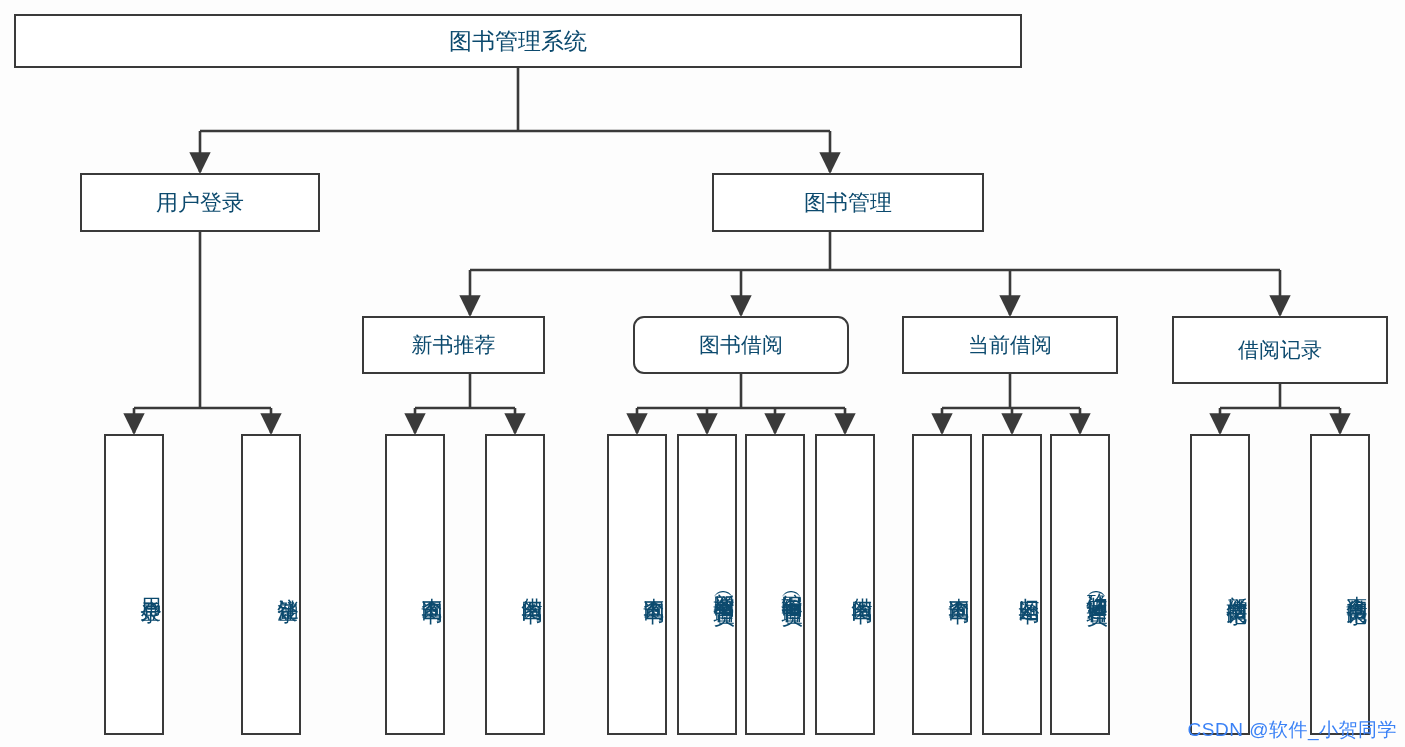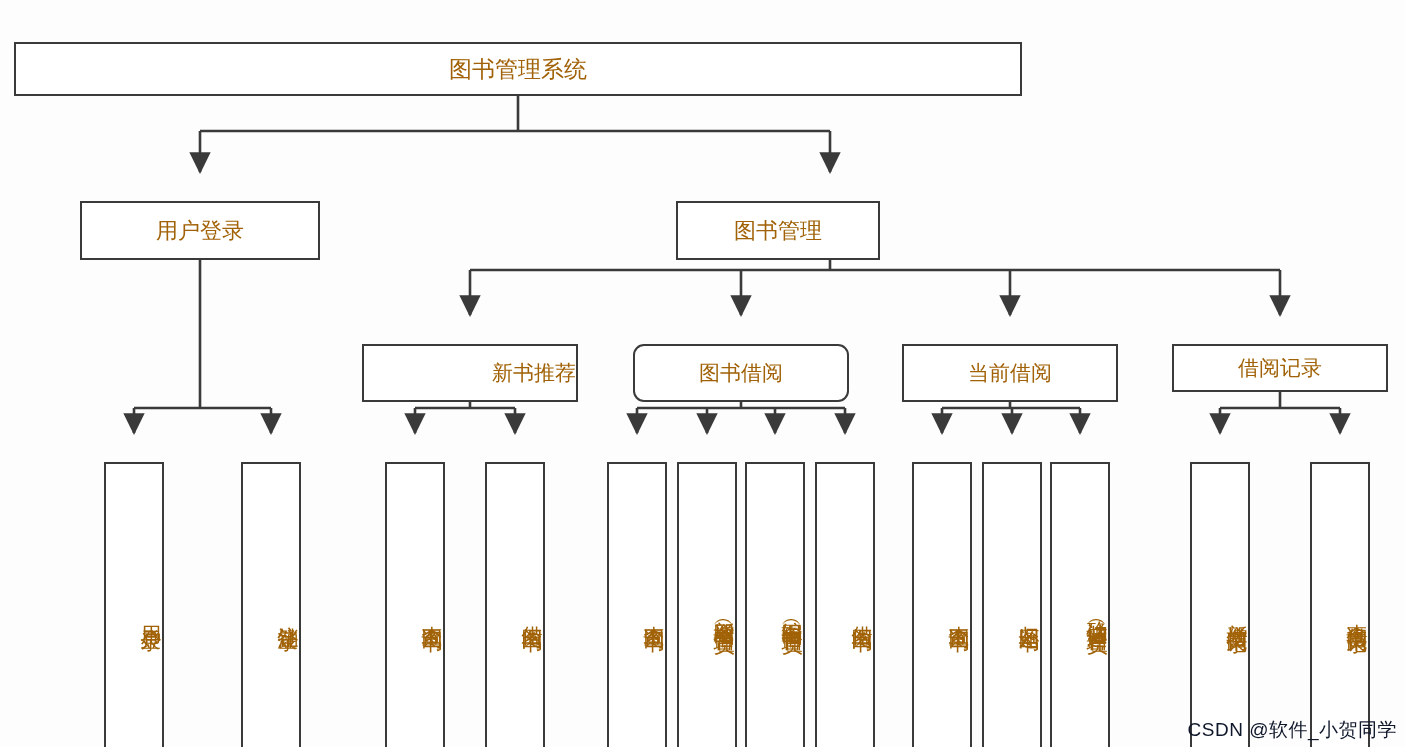--- a/index.html
+++ b/index.html
@@ -27,23 +27,22 @@
     pointer-events: none;
   }
   .node {
     position: absolute;
     box-sizing: border-box;
     background: #ffffff;
     border: 2.5px solid #3a3a3a;
     display: flex;
     align-items: center;
     justify-content: center;
-    color: #a16207;
+    color: #0c4a6e;
     z-index: 2;
-    margin-top: 28px;
   }
   .node.root {
     font-size: 23px;
   }
   .node.lvl2 {
     font-size: 22px;
   }
   .node.lvl3 {
     font-size: 21px;
   }
@@ -63,21 +62,21 @@
     white-space: pre;
   }
   .leaf .label {
     white-space: normal;
   }
   #watermark {
     position: absolute;
     right: 8px;
     bottom: 4px;
     font-size: 19px;
-    color: #0f172a;
+    color: #3b82f6;
     letter-spacing: 0.5px;
     z-index: 5;
     user-select: none;
   }
 </style>
 </head>
 <body>
 
 <div id="canvas">
 
@@ -124,33 +123,33 @@
       </g>
   </svg>
 
   <div id="nodes">
       <div class="node root" id="node-root" style="left: 14px; top: 14px; width: 1008px; height: 54px;">
         <span class="label">图书管理系统</span>
       </div>
       <div class="node lvl2" id="node-login" style="left: 80px; top: 173px; width: 240px; height: 59px;">
         <span class="label">用户登录</span>
       </div>
-      <div class="node lvl2" id="node-bookmgmt" style="left: 676px; top: 173px; width: 204px; height: 59px;">
+      <div class="node lvl2" id="node-bookmgmt" style="left: 712px; top: 173px; width: 272px; height: 59px;">
         <span class="label">图书管理</span>
       </div>
-      <div class="node lvl3" id="node-newbook" style="left: 362px; top: 316px; width: 216px; height: 58px; justify-content: flex-end;">
+      <div class="node lvl3" id="node-newbook" style="left: 362px; top: 316px; width: 183px; height: 58px;">
         <span class="label">新书推荐</span>
       </div>
       <div class="node lvl3" id="node-borrow" style="left: 633px; top: 316px; width: 216px; height: 58px; border-radius: 11px;">
         <span class="label">图书借阅</span>
       </div>
       <div class="node lvl3" id="node-current" style="left: 902px; top: 316px; width: 216px; height: 58px; align-items: center;">
         <span class="label">当前借阅</span>
       </div>
-      <div class="node lvl3" id="node-records" style="left: 1172px; top: 316px; width: 216px; height: 48px;">
+      <div class="node lvl3" id="node-records" style="left: 1172px; top: 316px; width: 216px; height: 68px;">
         <span class="label">借阅记录</span>
       </div>
       <div class="node leaf" id="node-l1" style="left: 104px; top: 434px; width: 60px; height: 301px;">
         <span class="label">用户登录</span>
       </div>
       <div class="node leaf" id="node-l2" style="left: 241px; top: 434px; width: 60px; height: 301px;">
         <span class="label">注销登录</span>
       </div>
       <div class="node leaf" id="node-l3" style="left: 385px; top: 434px; width: 60px; height: 301px;">
         <span class="label">查询图书</span>

